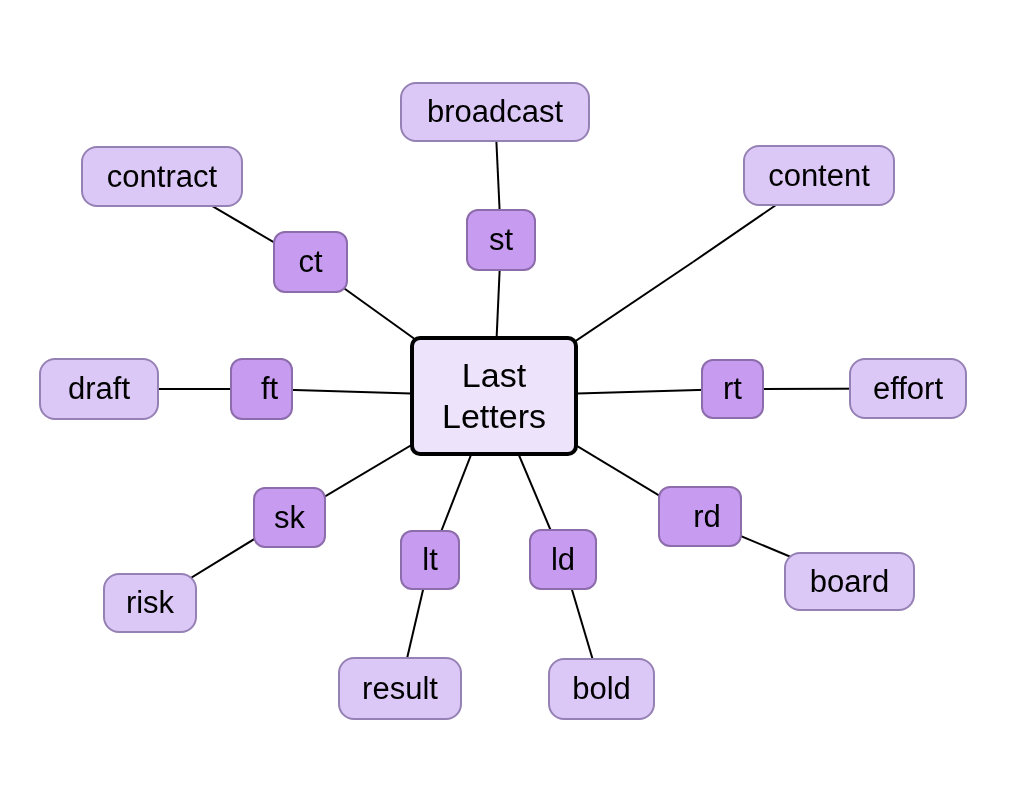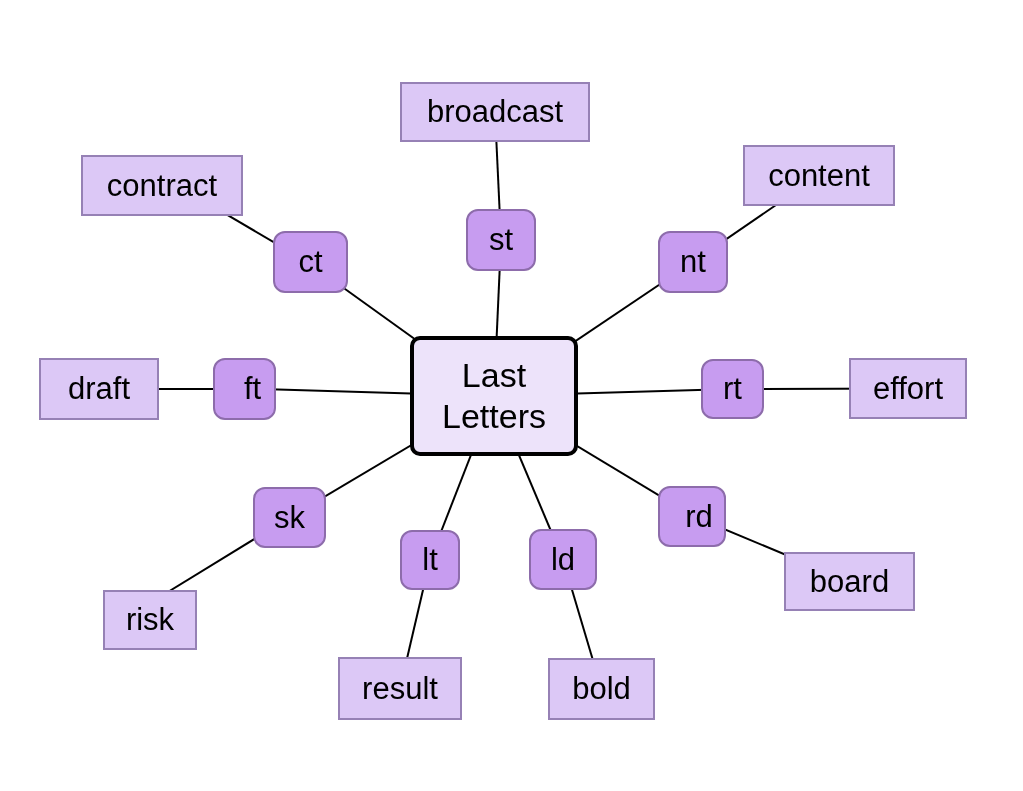--- a/index.html
+++ b/index.html
@@ -33,21 +33,21 @@
     text-align: center;
     color: #000000;
     z-index: 2;
     cursor: default;
     user-select: none;
     line-height: 1.2;
   }
   .node.word {
     background: var(--word-fill);
     border: 2px solid var(--word-border);
-    border-radius: 0;
+    border-radius: 16px;
     font-size: 31px;
   }
   .node.suffix {
     background: var(--suffix-fill);
     border: 2px solid var(--suffix-border);
     border-radius: 12px;
     font-size: 31px;
   }
   .node.center {
     background: var(--center-fill);
@@ -88,58 +88,55 @@
     </div>
     <div class="node suffix" style="left: 466px; top: 209px; width: 70px; height: 62px;">
       <span>st</span>
     </div>
     <div class="node word" style="left: 400px; top: 82px; width: 190px; height: 60px;">
       <span>broadcast</span>
     </div>
     <div class="node suffix" style="left: 273px; top: 231px; width: 75px; height: 62px;">
       <span>ct</span>
     </div>
-    <div class="node word" style="left: 81px; top: 155px; width: 162px; height: 61px;">
+    <div class="node word" style="left: 81px; top: 146px; width: 162px; height: 61px;">
       <span>contract</span>
-    </div>
-    <div class="node suffix" style="left: 658px; top: 231px; width: 70px; height: 62px;">
-      <span>nt</span>
     </div>
     <div class="node word" style="left: 743px; top: 145px; width: 152px; height: 61px;">
       <span>content</span>
     </div>
-    <div class="node suffix" style="left: 213px; top: 358px; width: 63px; height: 62px; padding-left: 16px;">
+    <div class="node suffix" style="left: 230px; top: 358px; width: 63px; height: 62px; padding-left: 16px;">
       <span>ft</span>
     </div>
     <div class="node word" style="left: 39px; top: 358px; width: 120px; height: 62px;">
       <span>draft</span>
     </div>
     <div class="node suffix" style="left: 701px; top: 359px; width: 63px; height: 60px;">
       <span>rt</span>
     </div>
     <div class="node word" style="left: 849px; top: 358px; width: 118px; height: 61px;">
       <span>effort</span>
     </div>
     <div class="node suffix" style="left: 253px; top: 487px; width: 73px; height: 61px;">
       <span>sk</span>
     </div>
-    <div class="node word" style="left: 103px; top: 573px; width: 94px; height: 60px; margin-top: 17px;">
+    <div class="node word" style="left: 103px; top: 573px; width: 94px; height: 60px;">
       <span>risk</span>
     </div>
     <div class="node suffix" style="left: 400px; top: 530px; width: 60px; height: 60px;">
       <span>lt</span>
     </div>
     <div class="node word" style="left: 338px; top: 657px; width: 124px; height: 63px;">
       <span>result</span>
     </div>
     <div class="node suffix" style="left: 529px; top: 529px; width: 68px; height: 61px;">
       <span>ld</span>
     </div>
     <div class="node word" style="left: 548px; top: 658px; width: 107px; height: 62px;">
       <span>bold</span>
     </div>
-    <div class="node suffix" style="left: 658px; top: 486px; width: 68px; height: 61px; padding-left: 14px;">
+    <div class="node suffix" style="left: 658px; top: 486px; width: 84px; height: 61px; padding-left: 14px;">
       <span>rd</span>
     </div>
     <div class="node word" style="left: 784px; top: 552px; width: 131px; height: 59px;">
       <span>board</span>
     </div>
   </div>
 
 </body></html>

